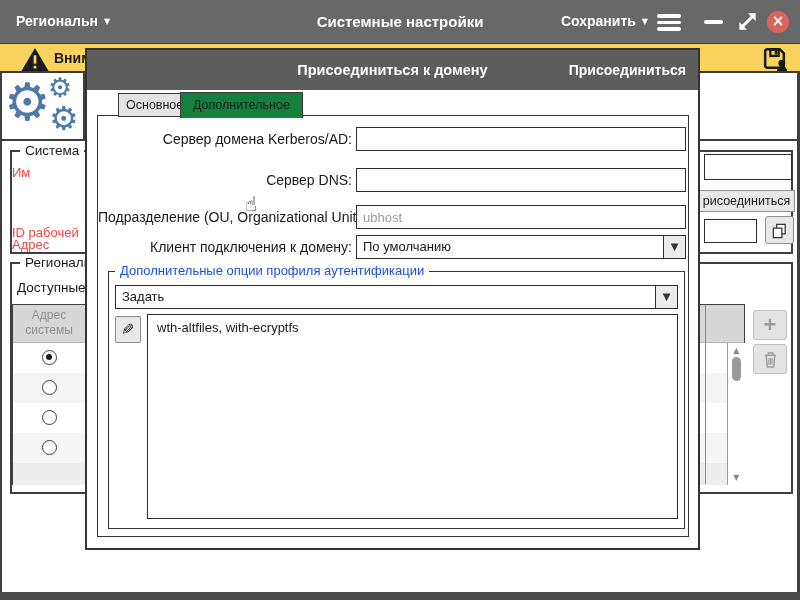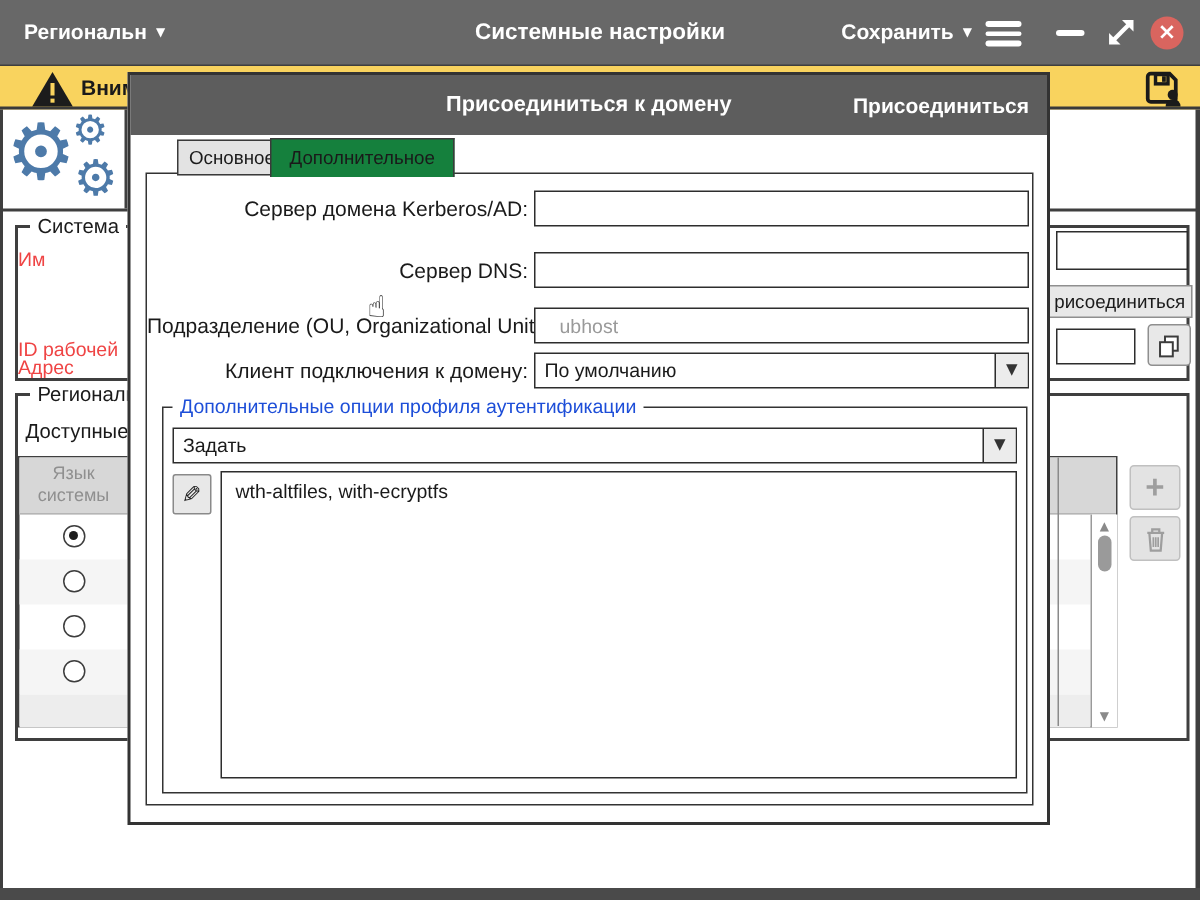--- a/index.html
+++ b/index.html
@@ -103,21 +103,21 @@
                   background:#e3e3e3; border:1.5px solid #3a3a3a; z-index:2; }
   .tab-active   { left:93px; top:42px; height:26px; line-height:24px; padding:0 12px;
                   background:#15803d; border:1.5px solid #3a3a3a; border-bottom:none; z-index:3; }
 
   .panel { position:absolute; left:10px; top:65px; width:592px; height:422px;
            border:1.5px solid #333; background:#fff; }
 
   .f-label { position:absolute; left:0; width:254px; text-align:right; font-size:14px; color:#1a1a1a;
              line-height:24px; white-space:nowrap; }
   .f-input { position:absolute; left:258px; width:330px; height:24px; border:1.5px solid #2d2d2d;
-             font-family:"Liberation Sans","DejaVu Sans",sans-serif; font-size:13px; padding:0 16px;
+             font-family:"Liberation Sans","DejaVu Sans",sans-serif; font-size:13px; padding:0 6px;
              background:#fff; color:#1a1a1a; }
   .f-input::placeholder { color:#9a9a9a; }
   .combo { position:absolute; height:24px; border:1.5px solid #2d2d2d; background:#fff; }
   .combo .val { position:absolute; left:6px; top:0; line-height:21px; font-size:13px; color:#1a1a1a; white-space:nowrap; }
   .combo .dd  { position:absolute; right:0; top:0; bottom:0; width:22px; border-left:1.5px solid #2d2d2d;
                 background:#ececec; text-align:center; font-size:10px; color:#333; line-height:21px;
                 font-family:"DejaVu Sans",sans-serif; }
   .combo-client { left:258px; top:119px; width:330px; }
 
   .cursor-hand { position:absolute; left:147px; top:76px; font-size:20px; color:#111;
@@ -208,21 +208,21 @@
     </div>
   </div>
 
   <div class="groupbox gb-reg">
     <span class="legend">Региональн</span>
     <span class="avail-label">Доступные я</span>
   </div>
 
   <div class="bg-table">
     <div class="bt-header">
-      <div class="col1">Язык системы</div>
+      <div class="col1">Адрес системы</div>
     </div>
     <div class="bt-row" style="top:38px;">
         <div class="radio checked"></div>
       </div>
     <div class="bt-row odd" style="top:68px;">
         <div class="radio"></div>
       </div>
     <div class="bt-row" style="top:98px;">
         <div class="radio"></div>
       </div>

